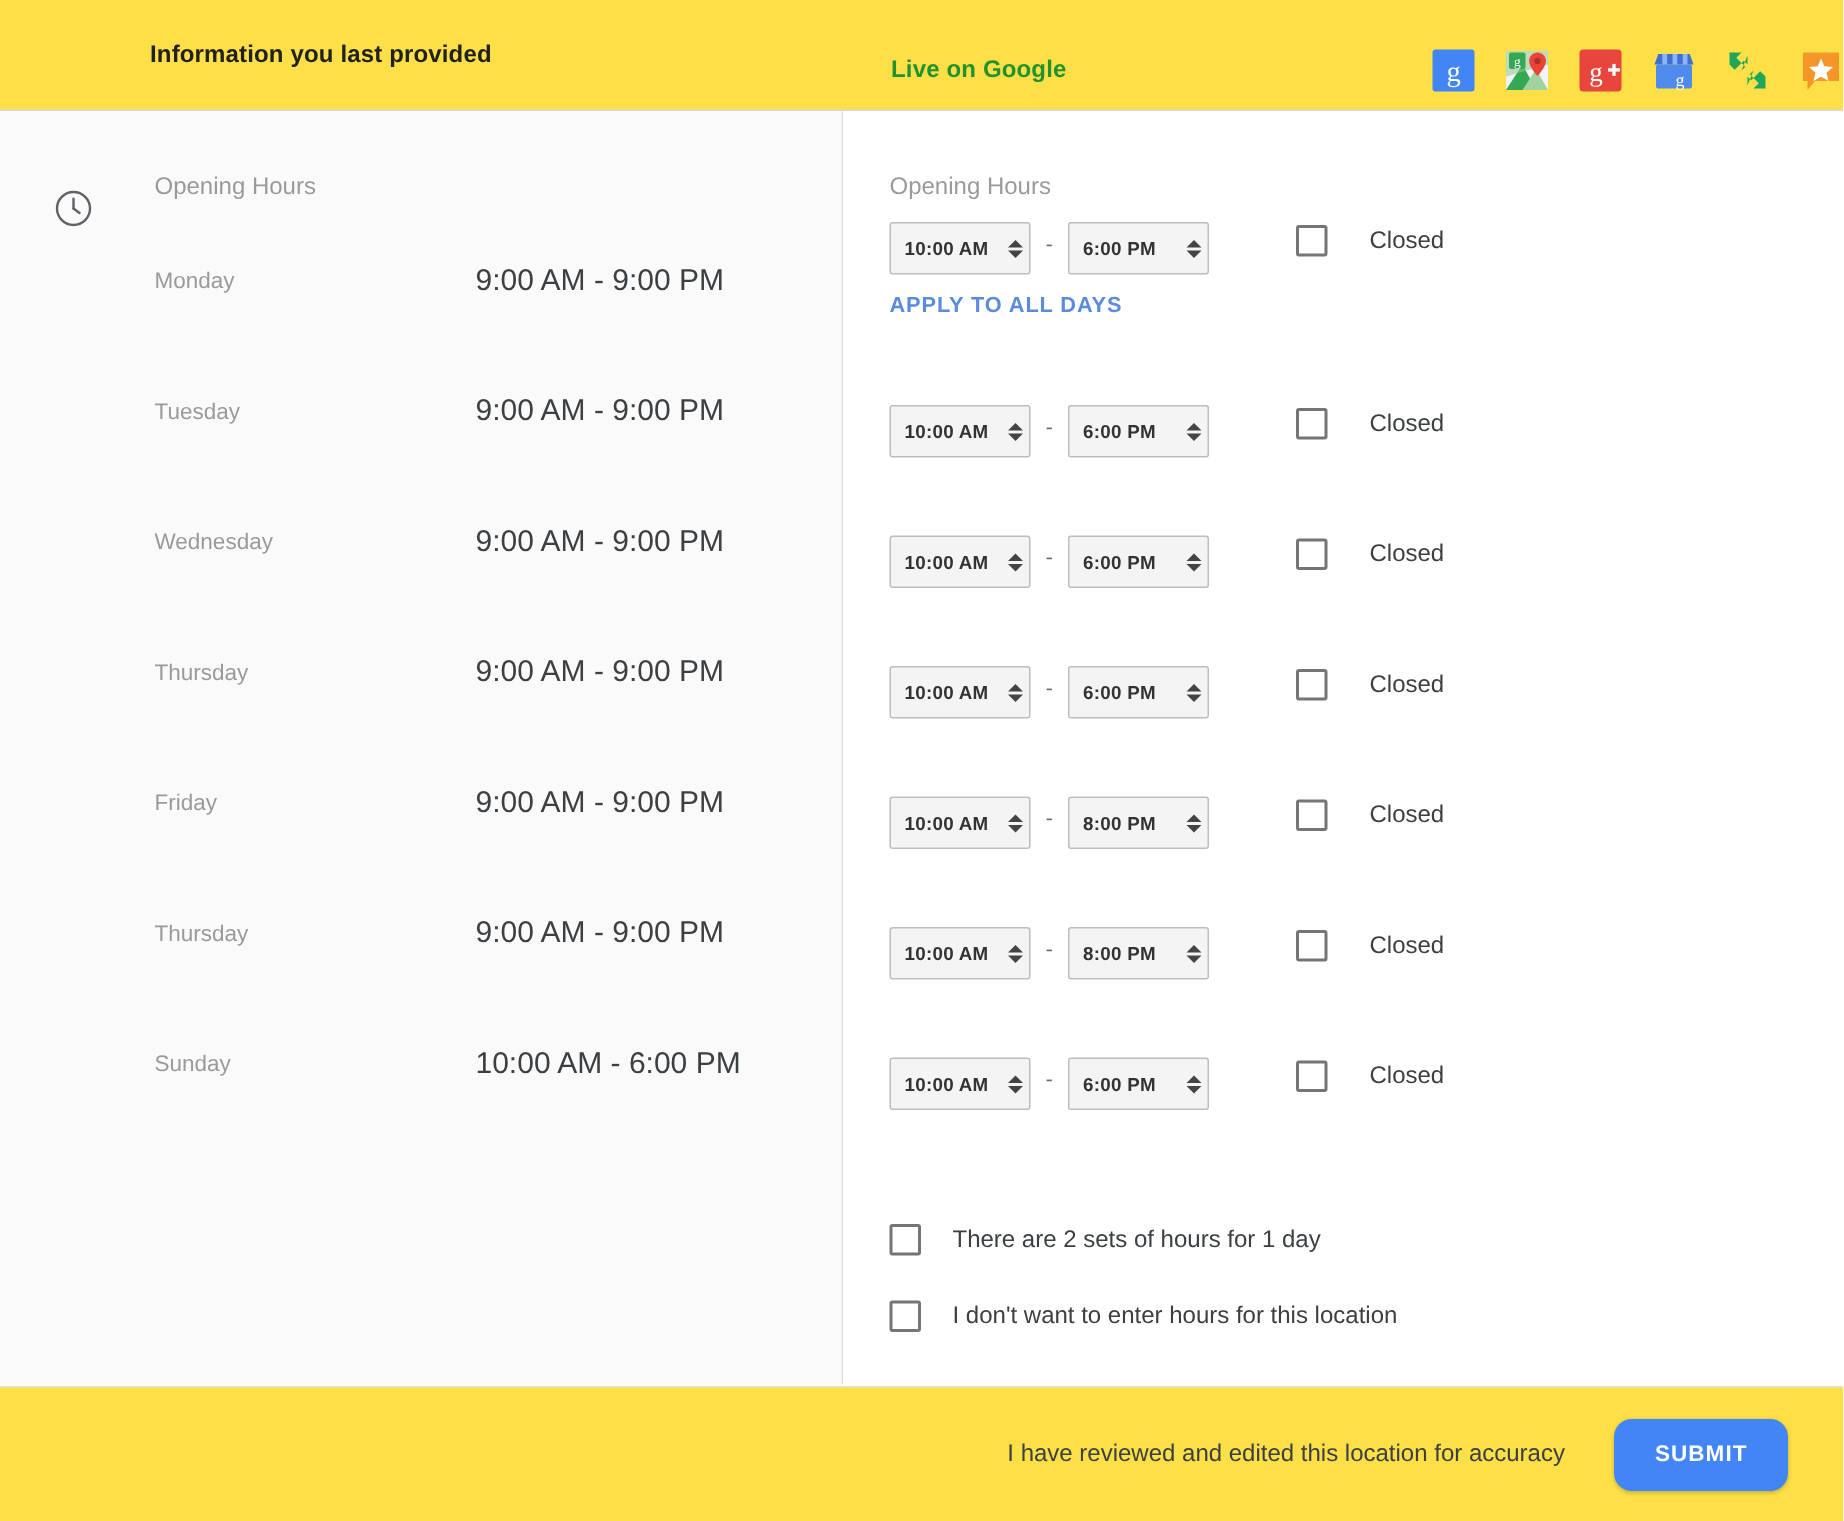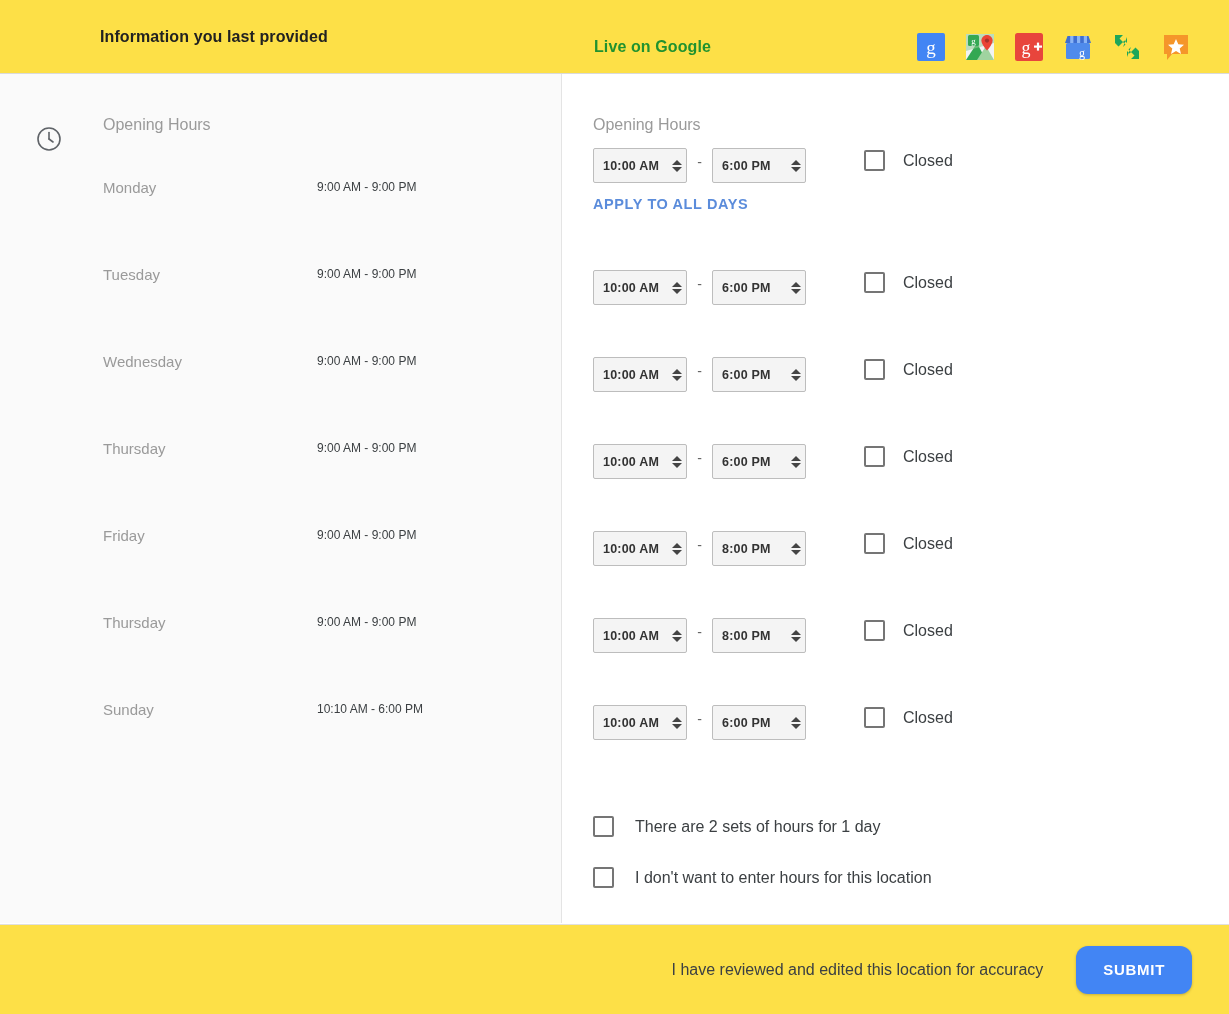--- a/index.html
+++ b/index.html
@@ -38,21 +38,20 @@
     font-weight: bold;
     color: #212121;
     letter-spacing: .1px;
   }
   .header-right {
     flex: 1;
     height: 100%;
     display: flex;
     align-items: center;
     padding-left: 32px;
-    padding-right: 38px;
     margin-top: 20px;
   }
   .live-title {
     font-size: 16px;
     font-weight: bold;
     color: #21922f;
     letter-spacing: .1px;
   }
   .header-icons {
     margin-left: auto;
@@ -116,21 +115,21 @@
     display: flex;
     align-items: flex-start;
   }
   .day-name {
     width: 214px;
     font-size: 15px;
     color: #9a9a9a;
     line-height: 19px;
   }
   .day-hours {
-    font-size: 12px;
+    font-size: 20px;
     color: #3c4043;
     line-height: 19px;
   }
 
   
   .hour-rows {
     position: absolute;
     left: 31px;
     top: 74px;
     width: 620px;
@@ -191,21 +190,21 @@
     line-height: 10px;
     margin-top: -8px;
   }
 
   .closed-box {
     position: absolute;
     left: 271px;
     top: 2px;
     display: flex;
     align-items: center;
-    gap: 18px;
+    gap: 28px;
   }
   .checkbox {
     width: 21px; height: 21px;
     border: 2px solid #757575;
     border-radius: 2px;
     background: #fff;
     cursor: pointer;
     flex: none;
   }
   .closed-label {
@@ -381,21 +380,21 @@
         <div class="day-row">
           <div class="day-name">Friday</div>
           <div class="day-hours">9:00 AM - 9:00 PM</div>
         </div>
         <div class="day-row">
           <div class="day-name">Thursday</div>
           <div class="day-hours">9:00 AM - 9:00 PM</div>
         </div>
         <div class="day-row">
           <div class="day-name">Sunday</div>
-          <div class="day-hours">10:10 AM - 6:00 PM</div>
+          <div class="day-hours">10:00 AM - 6:00 PM</div>
         </div>
       </div>
     </div>
 
     <div class="right-pane">
       <div class="right-section-title">Opening Hours</div>
 
       <div class="hour-rows">
 
         <div class="hour-row first">

